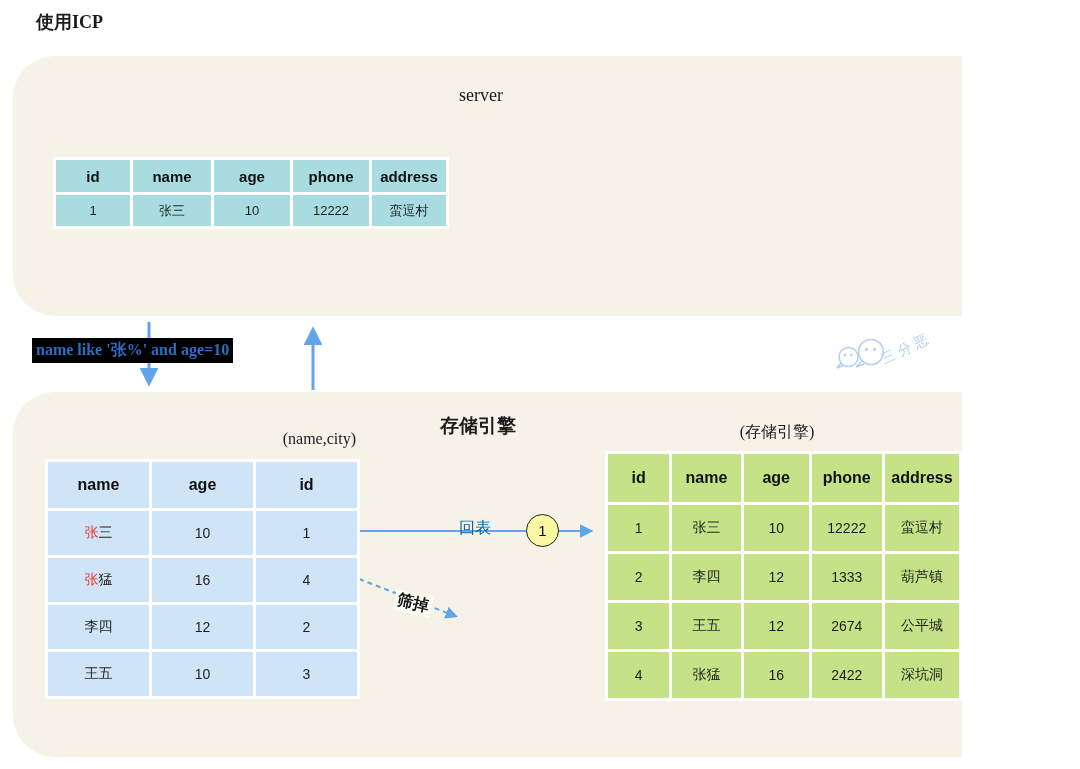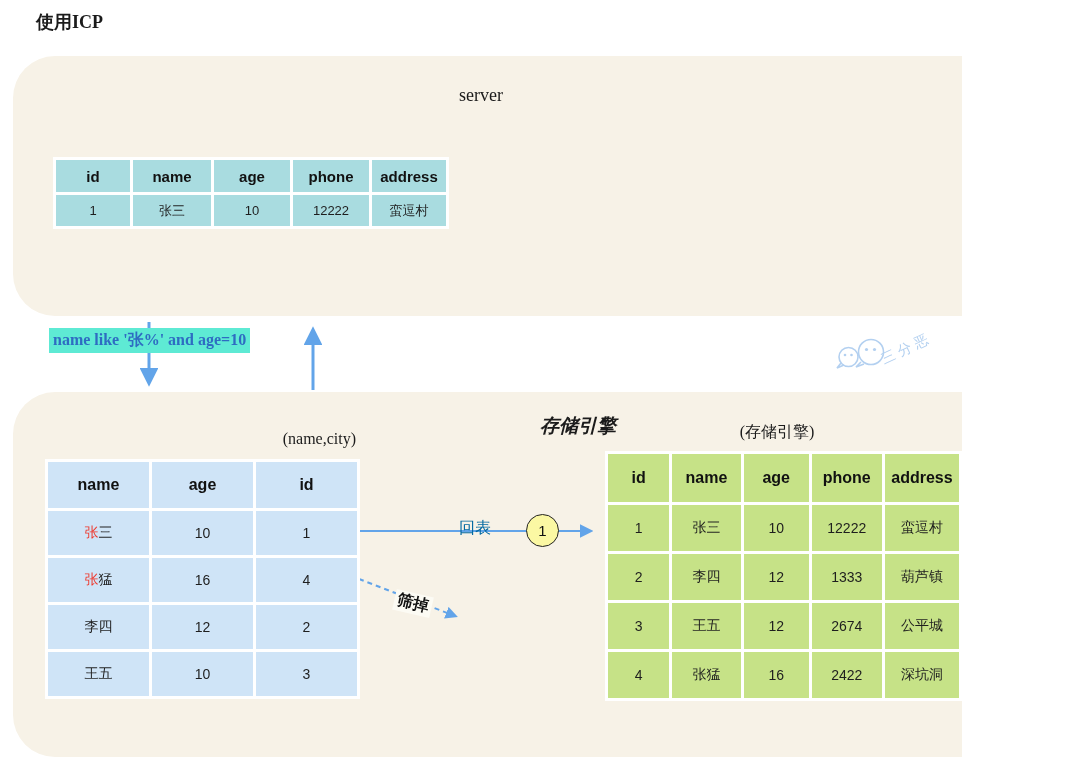--- a/index.html
+++ b/index.html
@@ -7,22 +7,22 @@
          font-family:"Liberation Sans","DejaVu Sans",sans-serif;}
 
   .panel{position:absolute;left:13px;width:1055px;background:#f7f2e7;border-radius:42px;}
   #server-panel{top:56px;height:260px;}
   #engine-panel{top:392px;height:365px;}
 
   .serif{font-family:"Liberation Serif","DejaVu Serif",serif;}
 
   #page-title{position:absolute;left:36px;top:10px;font-size:18px;font-weight:bold;color:#1b1b1b;}
   #server-title{position:absolute;left:0;right:0;top:85px;text-align:center;font-size:18px;color:#1b1b1b;}
-  #engine-title{position:absolute;left:416px;top:413px;width:200px;text-align:right;
-                font-size:19px;font-weight:bold;color:#1b1b1b;font-style:italic;}
+  #engine-title{position:absolute;left:440px;top:413px;width:200px;text-align:left;
+                font-size:19px;font-weight:bold;color:#1b1b1b;}
 
   table.tbl{position:absolute;border-collapse:separate;border-spacing:3px;background:#ffffff;}
   table.tbl th{font-weight:bold;color:#111;text-align:center;vertical-align:middle;}
   table.tbl td{color:#1e1e1e;text-align:center;vertical-align:middle;}
 
   
   #server-table{left:53px;top:157px;}
   #server-table th,#server-table td{background:#a9dce0;}
   #server-table th{height:30px;font-size:15px;}
   #server-table td{height:29px;font-size:13px;}
@@ -45,22 +45,22 @@
   #clustered-table .c3{width:76px;} #clustered-table .c4{width:76px;}
 
   .hl-red{color:#ee392e;}
   .hl-blue{color:#3434d3;}
 
   #index-label{position:absolute;left:45px;top:430px;width:311px;text-align:right;
                font-size:16px;color:#1b1b1b;}
   #clustered-label{position:absolute;left:605px;top:422px;width:344px;text-align:center;
                    font-size:16px;color:#1b1b1b;}
 
-  #query-text{position:absolute;left:32px;top:328px;font-size:16px;font-weight:bold;
-              color:#2e6cc2;background:#5eead4;padding:2px 4px;margin-left:17px;}
+  #query-text{position:absolute;left:32px;top:338px;font-size:16px;font-weight:bold;
+              color:#2e6cc2;background:#000000;padding:2px 4px;}
 
   #back-label{position:absolute;left:459px;top:518px;font-size:16px;font-weight:normal;color:#0369a1;}
   #filter-label{position:absolute;left:394px;top:593px;font-size:16px;font-weight:bold;color:#111;
                 background:#fcfbf4;padding:0 3px;transform:rotate(13deg);}
 
   #step-badge{position:absolute;left:526px;top:514px;width:31px;height:31px;border-radius:50%;
               background:#fbf8a3;border:1.6px solid #222;text-align:center;line-height:31px;
               font-size:15px;color:#111;}
 
   #arrow-layer{position:absolute;left:0;top:0;pointer-events:none;}

